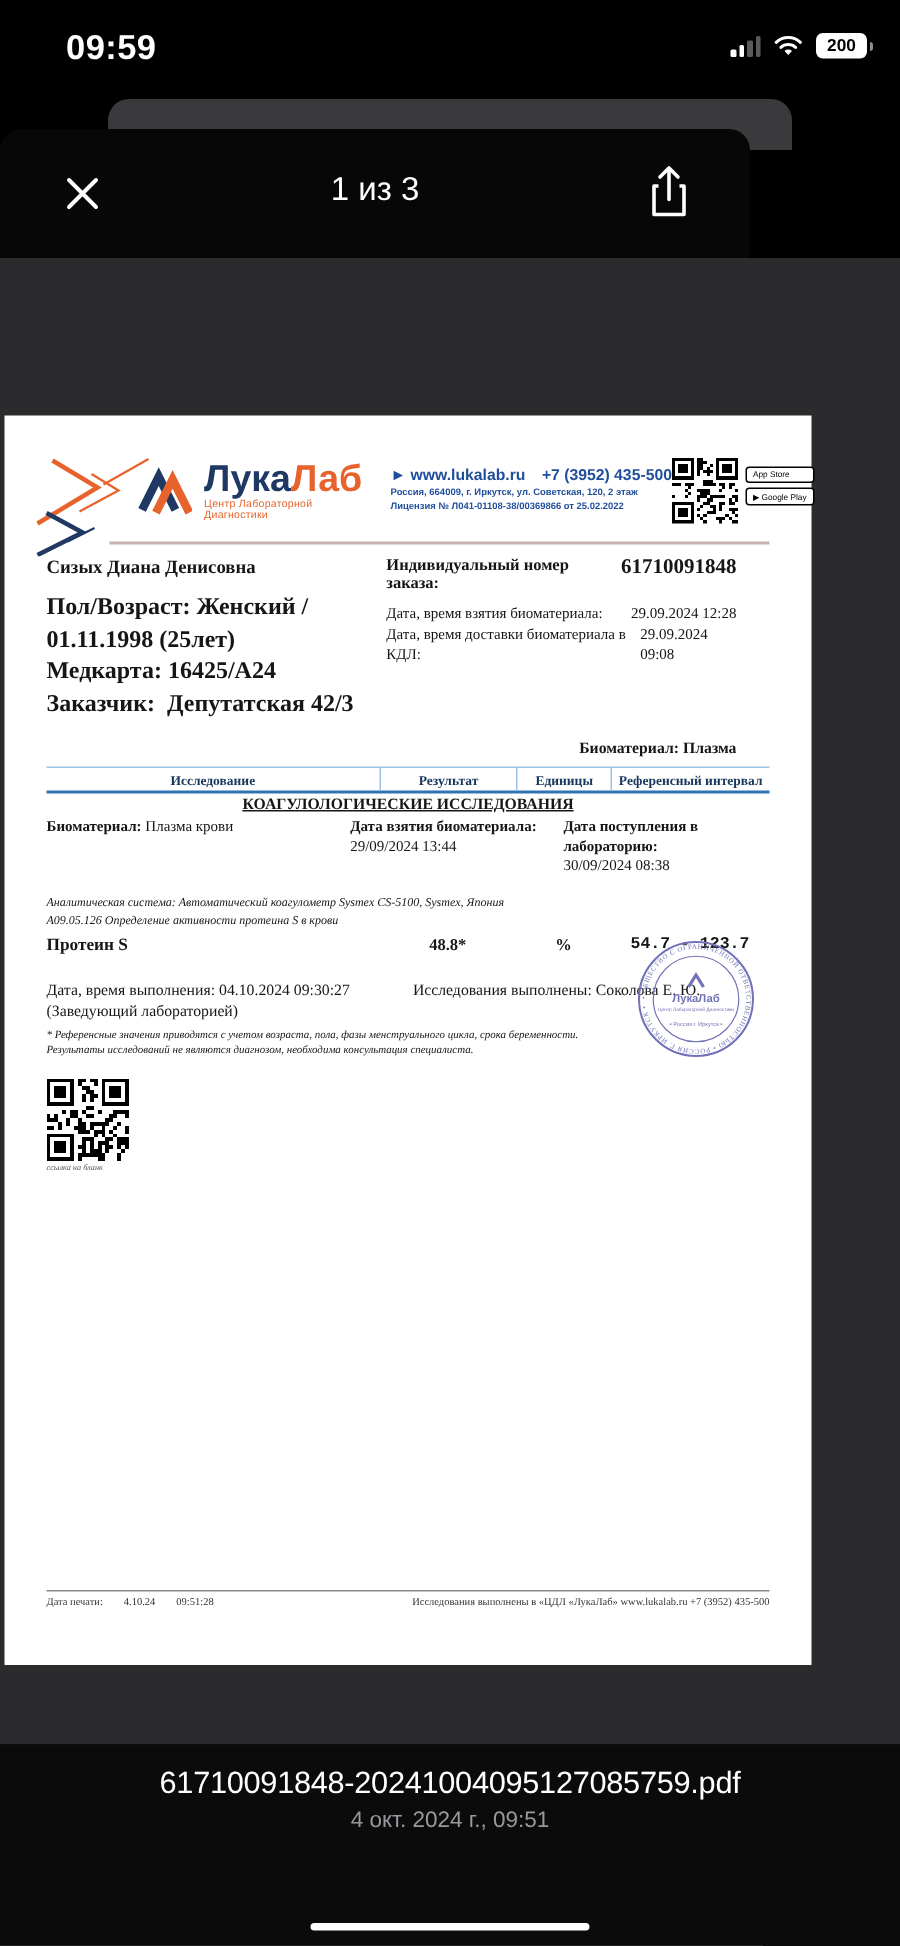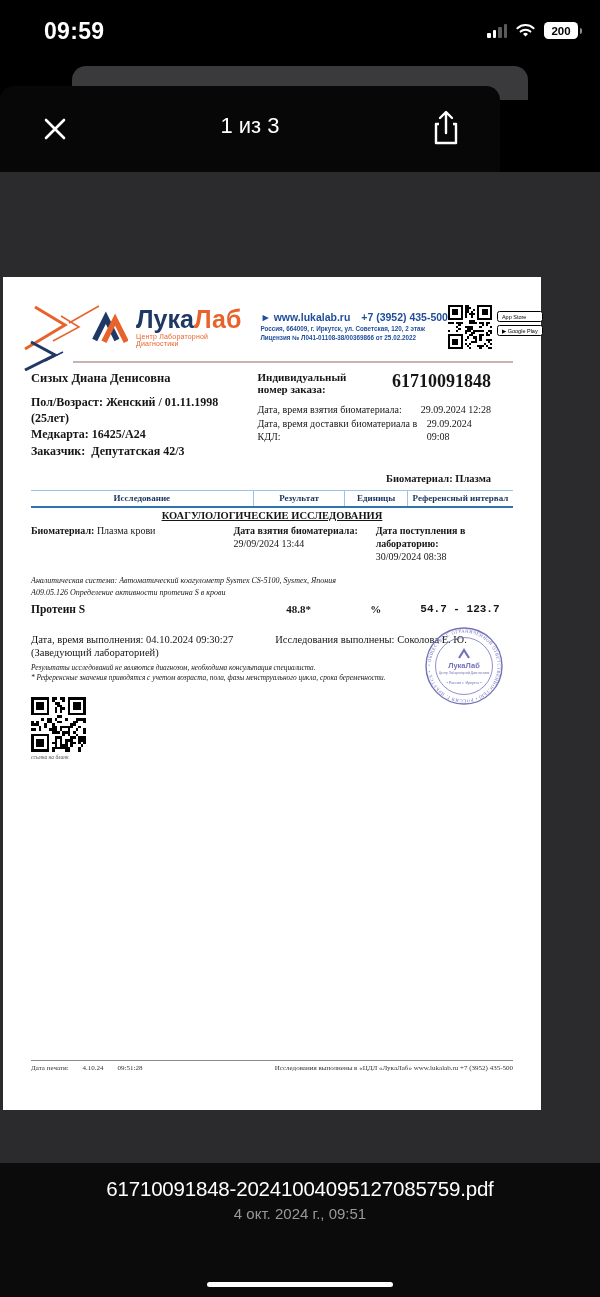--- a/index.html
+++ b/index.html
@@ -51,24 +51,24 @@
   .hdr-qr { width:44px; height:44px; }
   .badges { display:flex; flex-direction:column; gap:3px; margin-top:6px; }
   .badge { border:1px solid #000; border-radius:2.5px; font-family:"Liberation Sans",sans-serif;
            font-size:5.5px; padding:1.5px 4px; white-space:nowrap; color:#000; background:#fff; }
   .hdr-rule { height:2px; background:#c6b4b0; margin:2px 0 8px 42px; }
 
   
   .info-row { display:flex; }
   .info-left { width:47%; }
   .p-name { font-size:12.5px; font-weight:700; margin-bottom:8px; }
-  .p-line { font-size:12px; font-weight:700; line-height:1.35; }
+  .p-line { font-size:16px; font-weight:700; line-height:1.35; }
   .info-right { width:53%; padding-right:22px; }
   .order-no { font-size:11px; font-weight:700; margin-bottom:8px; display:flex; }
-  .order-no .num { font-size:18px; margin-left:16px; }
+  .order-no .num { font-size:14px; margin-left:16px; }
   .o-line { display:flex; justify-content:space-between; font-size:10px; line-height:1.35; }
   .biomat-right { text-align:right; font-size:10.5px; font-weight:700; padding-right:22px; margin-top:14px; }
 
   
   .tbl-head { display:flex; border-top:1.2px solid #9dc3e6; border-bottom:2px solid #2e74b5;
               margin-top:6px; }
   .tbl-head > div { font-size:9px; font-weight:700; color:#17365d; text-align:center; padding:2.5px 0; }
   .c1{width:46%;} .c2{width:19%; border-left:1.2px solid #9dc3e6;}
   .c3{width:13%; border-left:1.2px solid #9dc3e6;} .c4{width:22%; border-left:1.2px solid #9dc3e6;}
   .section-title { text-align:center; font-size:10.5px; font-weight:700; text-decoration:underline; margin-top:2px; }
@@ -345,22 +345,22 @@
           <div class="ref">54.7 - 123.7</div>
         </div>
 
         <div class="exec">
           <span>Дата, время выполнения:</span>
           <span>04.10.2024 09:30:27</span><span class="gap"></span><span>Исследования выполнены:</span>
           <span>Соколова Е. Ю. (Заведующий лабораторией)</span>
         </div>
 
         <div class="footnotes">
+          <div>* Референсные значения приводятся с учетом возраста, пола, фазы менструального цикла, срока беременности.</div>
           <div>Результаты исследований не являются диагнозом, необходима консультация специалиста.</div>
-          <div>* Референсные значения приводятся с учетом возраста, пола, фазы менструального цикла, срока беременности.</div>
         </div>
 
         <div class="doc-qr-block">
           <div class="doc-qr qr"><svg viewBox="0 0 21 21" width="100%" height="100%" shape-rendering="crispEdges" fill="#000">
                 <rect x="8" y="0" width="1" height="1"></rect>
                 <rect x="9" y="0" width="1" height="1"></rect>
                 <rect x="11" y="0" width="1" height="1"></rect>
                 <rect x="12" y="0" width="1" height="1"></rect>
                 <rect x="8" y="1" width="1" height="1"></rect>
                 <rect x="12" y="1" width="1" height="1"></rect>

